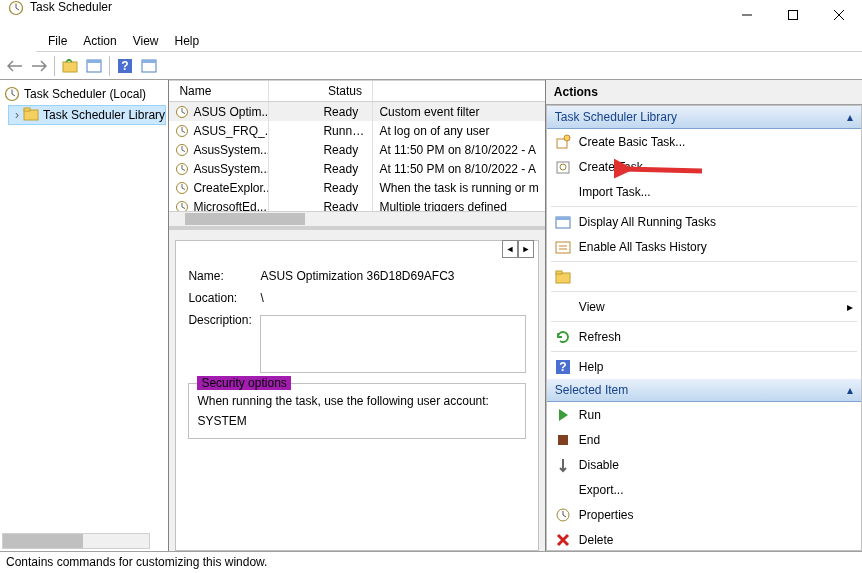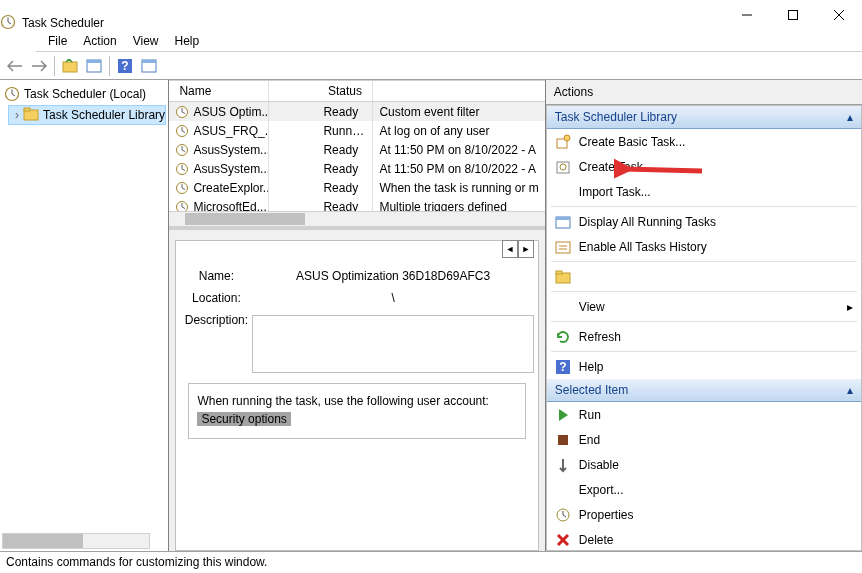--- a/index.html
+++ b/index.html
@@ -1,17 +1,17 @@
 <!DOCTYPE html>
 <html><head>
 <meta charset="utf-8">
 <style>
   * { box-sizing: border-box; margin: 0; padding: 0; font-family: "Segoe UI", Tahoma, sans-serif; font-size: 12px; }
   html, body { width: 862px; height: 573px; background: #fff; overflow: hidden; }
-  .titlebar { height: 30px; display: flex; align-items: flex-end; }
+  .titlebar { height: 30px; display: flex; align-items: flex-start; padding-left: 8px; }
   .titlebar .icon { width: 16px; height: 16px; margin-right: 6px; }
   .titlebar .title { flex: 1; }
   .winbtns { display: flex; }
   .winbtn { width: 46px; height: 30px; display: flex; align-items: center; justify-content: center; }
   .menubar { height: 22px; display: flex; align-items: center; padding: 0 4px; border-bottom: 1px solid #d0d0d0; margin-left: 36px; }
   .menu-item { padding: 2px 8px; }
   .toolbar { height: 28px; display: flex; align-items: center; border-bottom: 1px solid #a0a0a0; padding: 0 4px; gap: 2px; }
   .toolbtn { width: 22px; height: 22px; display: flex; align-items: center; justify-content: center; border: 1px solid transparent; }
   .toolsep { width: 1px; height: 20px; background: #c0c0c0; margin: 0 2px; }
   .body { display: flex; height: calc(573px - 30px - 22px - 28px - 22px); }
@@ -30,28 +30,28 @@
   .col-status { width: 56px; border-right: 1px solid #e0e0e0; margin-left: 48px; }
   .col-trigger { flex: 1; }
   .grid-body { overflow: hidden; }
   .grid-row { height: 19px; align-items: center; }
   .grid-row.selected { background: #f0f0f0; }
   .task-icon { width:14px; height:14px; flex-shrink:0; }
   .details-pane { flex: 1; background: #f0f0f0; padding: 10px 6px 0 6px; position: relative; overflow: hidden; }
   .details-inner { background: #fff; border: 1px solid #c0c0c0; height: 100%; position: relative; }
   .pager { position: absolute; top: -1px; right: 4px; display: flex; }
   .pager-btn { width: 16px; height: 18px; border: 1px solid #888; background: #fff; display:flex; align-items:center; justify-content:center; font-size:9px; }
-  .field-row { display: flex; margin: 8px 4px; text-align: center; }
+  .field-row { display: flex; margin: 8px 12px; }
   .field-label { width: 72px; }
   .field-val { flex: 1; }
   .desc-box { border: 1px solid #c0c0c0; height: 58px; margin-top: 2px; }
   .sec-group { margin: 10px 12px 0 12px; border: 1px solid #c0c0c0; padding: 10px 8px 0 8px; height: 56px; position:relative; }
-  .sec-group-label { position: absolute; top: -8px; left: 8px; background: #a3a3a3; padding: 0 4px; margin-top: 36px; }
+  .sec-group-label { position: absolute; top: -8px; left: 8px; background: #a21caf; padding: 0 4px; }
   .actions-pane { width: 348px; display: flex; flex-direction: column; }
-  .actions-title { background: #f0f0f0; border-bottom: 1px solid #a0a0a0; padding: 5px 8px; font-weight: normal; }
+  .actions-title { background: #f0f0f0; border-bottom: 1px solid #a0a0a0; padding: 5px 8px; font-weight: bold; }
   .actions-group-head { background: linear-gradient(#e8f0fb, #c0d8f0); border-bottom: 1px solid #7da2ce; padding: 4px 8px; display: flex; justify-content: space-between; align-items: center; color: #15428b; }
   .action-row { display: flex; align-items: center; height: 25px; padding: 0 8px; gap: 8px; }
   .action-icon { width: 16px; height: 16px; display:flex; align-items:center; justify-content:center; flex-shrink:0; }
   .sep-row { height: 1px; background: #e0e0e0; margin: 2px 4px; }
   .statusbar { height: 22px; border-top: 1px solid #a0a0a0; padding: 3px 6px; }
   .hscroll { position: absolute; bottom: 2px; left: 2px; right: 18px; height: 16px; background: #f0f0f0; border: 1px solid #d0d0d0; }
   .hscroll-thumb { position:absolute; left:0; top:0; bottom:0; width:80px; background:#c0c0c0; }
   .arrow { position: absolute; pointer-events: none; }
   svg { display: block; }
 </style>

